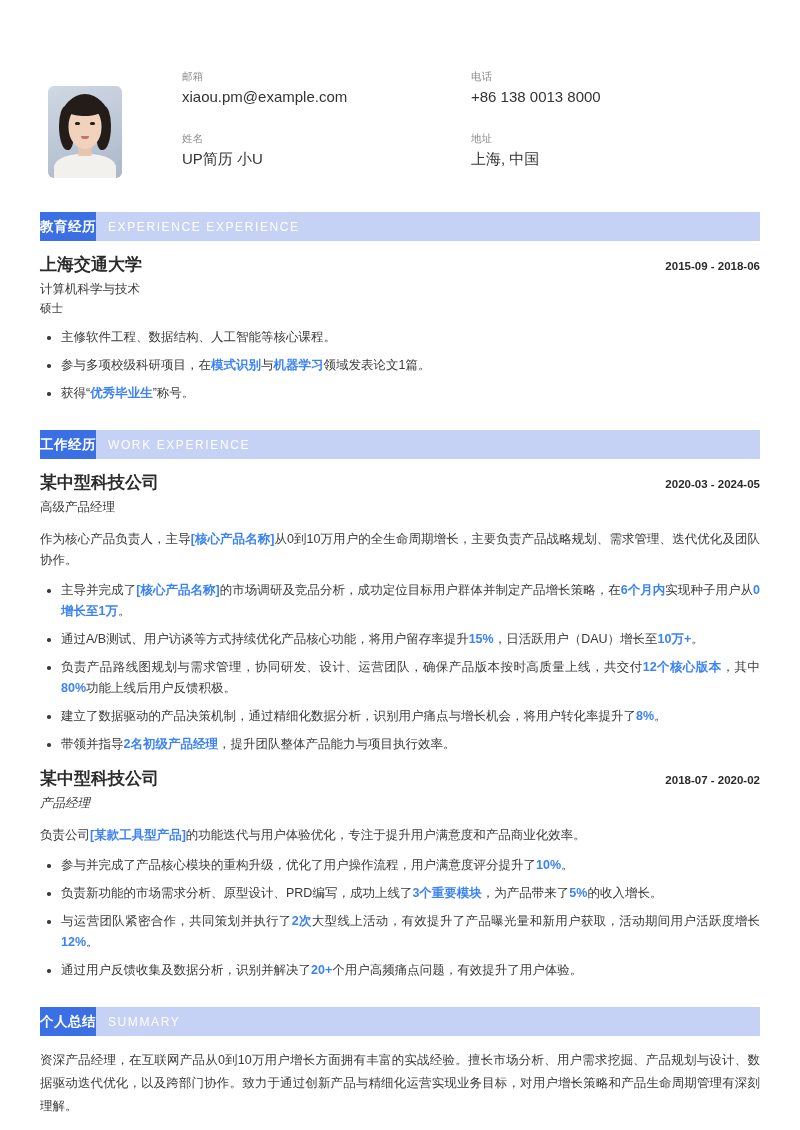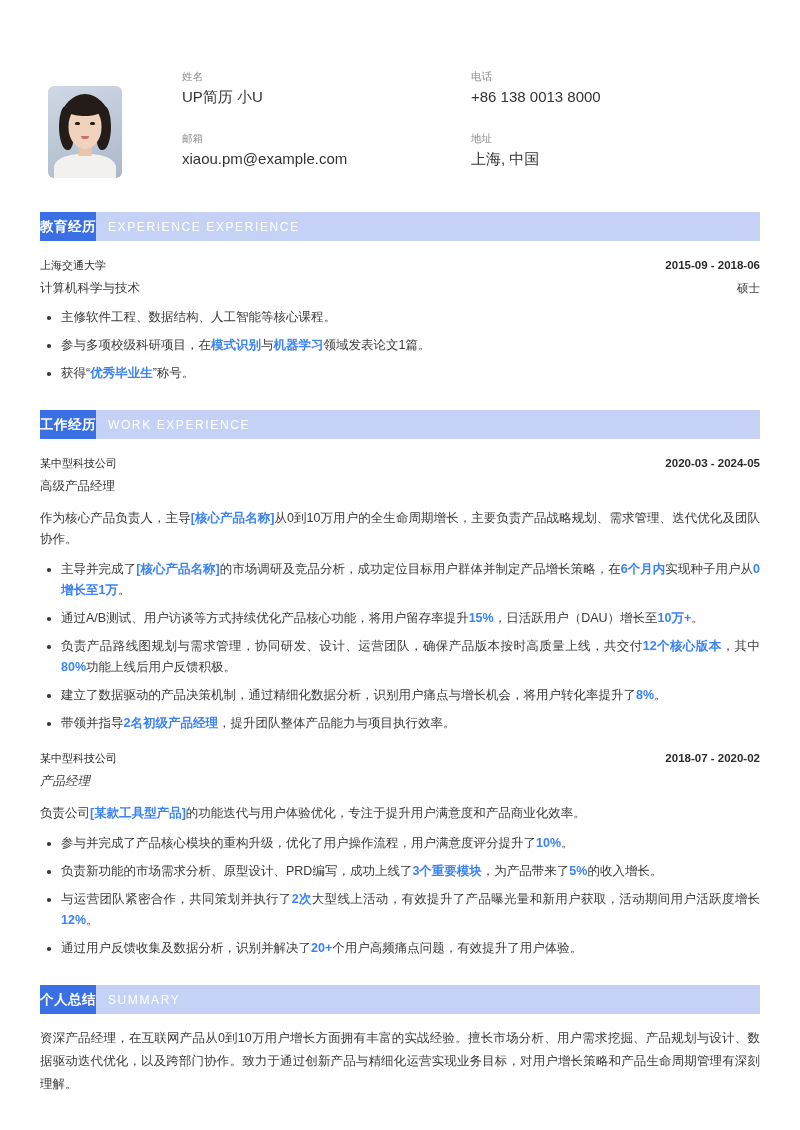--- a/index.html
+++ b/index.html
@@ -73,23 +73,23 @@
     display: flex; align-items: center; padding: 0 0; letter-spacing: .5px;
   }
   .sh-en {
     background: #c6d2f5; color: #ffffff; font-size: 12px; letter-spacing: 1.6px;
     display: flex; align-items: center; padding: 0 12px; flex: 1;
   }
 
   
   .entry { margin-top: 14px; }
   .entry-top { display: flex; justify-content: space-between; align-items: baseline; }
-  .entry-org { font-size: 11px; font-weight: normal; color: #2b2b2b; line-height: 20px; }
+  .entry-org { font-size: 17px; font-weight: bold; color: #2b2b2b; line-height: 20px; }
   .entry-date { font-size: 11.5px; font-weight: bold; color: #2b2b2b; line-height: 20px; white-space: nowrap; }
-  .entry-sub { display: flex; justify-content: space-between; align-items: baseline; margin-top: 4px; }
+  .entry-sub { display: flex; align-items: baseline; margin-top: 4px; flex-direction: column; }
   .entry-major { font-size: 12.5px; color: #3a3a3a; line-height: 19px; }
   .entry-major.italic { font-style: italic; }
   .entry-degree { font-size: 11.5px; color: #3a3a3a; line-height: 19px; white-space: nowrap; }
 
   .entry-desc { font-size: 12.5px; color: #3a3a3a; line-height: 21px; margin-top: 12px; text-align: justify; }
 
   ul.bullets { list-style: none; margin: 9px 0 0 0; padding: 0; }
   ul.bullets li {
     position: relative; padding-left: 21px; font-size: 12.5px; color: #3a3a3a;
     line-height: 21px; margin-bottom: 7px; text-align: justify;
@@ -120,26 +120,26 @@
         <div class="bangs"></div>
         <div class="eye l"></div>
         <div class="eye r"></div>
         <div class="mouth"></div>
       </div>
     </div>
 
     <div class="info-col">
       <div class="info-group">
         <div class="field">
+          <div class="field-label">邮箱</div>
+          <div class="field-value">xiaou.pm@example.com</div>
+        </div>
+        <div class="field">
           <div class="field-label">姓名</div>
           <div class="field-value">UP简历 小U</div>
-        </div>
-        <div class="field">
-          <div class="field-label">邮箱</div>
-          <div class="field-value">xiaou.pm@example.com</div>
         </div>
       </div>
       <div class="info-group">
         <div class="field">
           <div class="field-label">电话</div>
           <div class="field-value">+86 138 0013 8000</div>
         </div>
         <div class="field">
           <div class="field-label">地址</div>
           <div class="field-value">上海, 中国</div>

